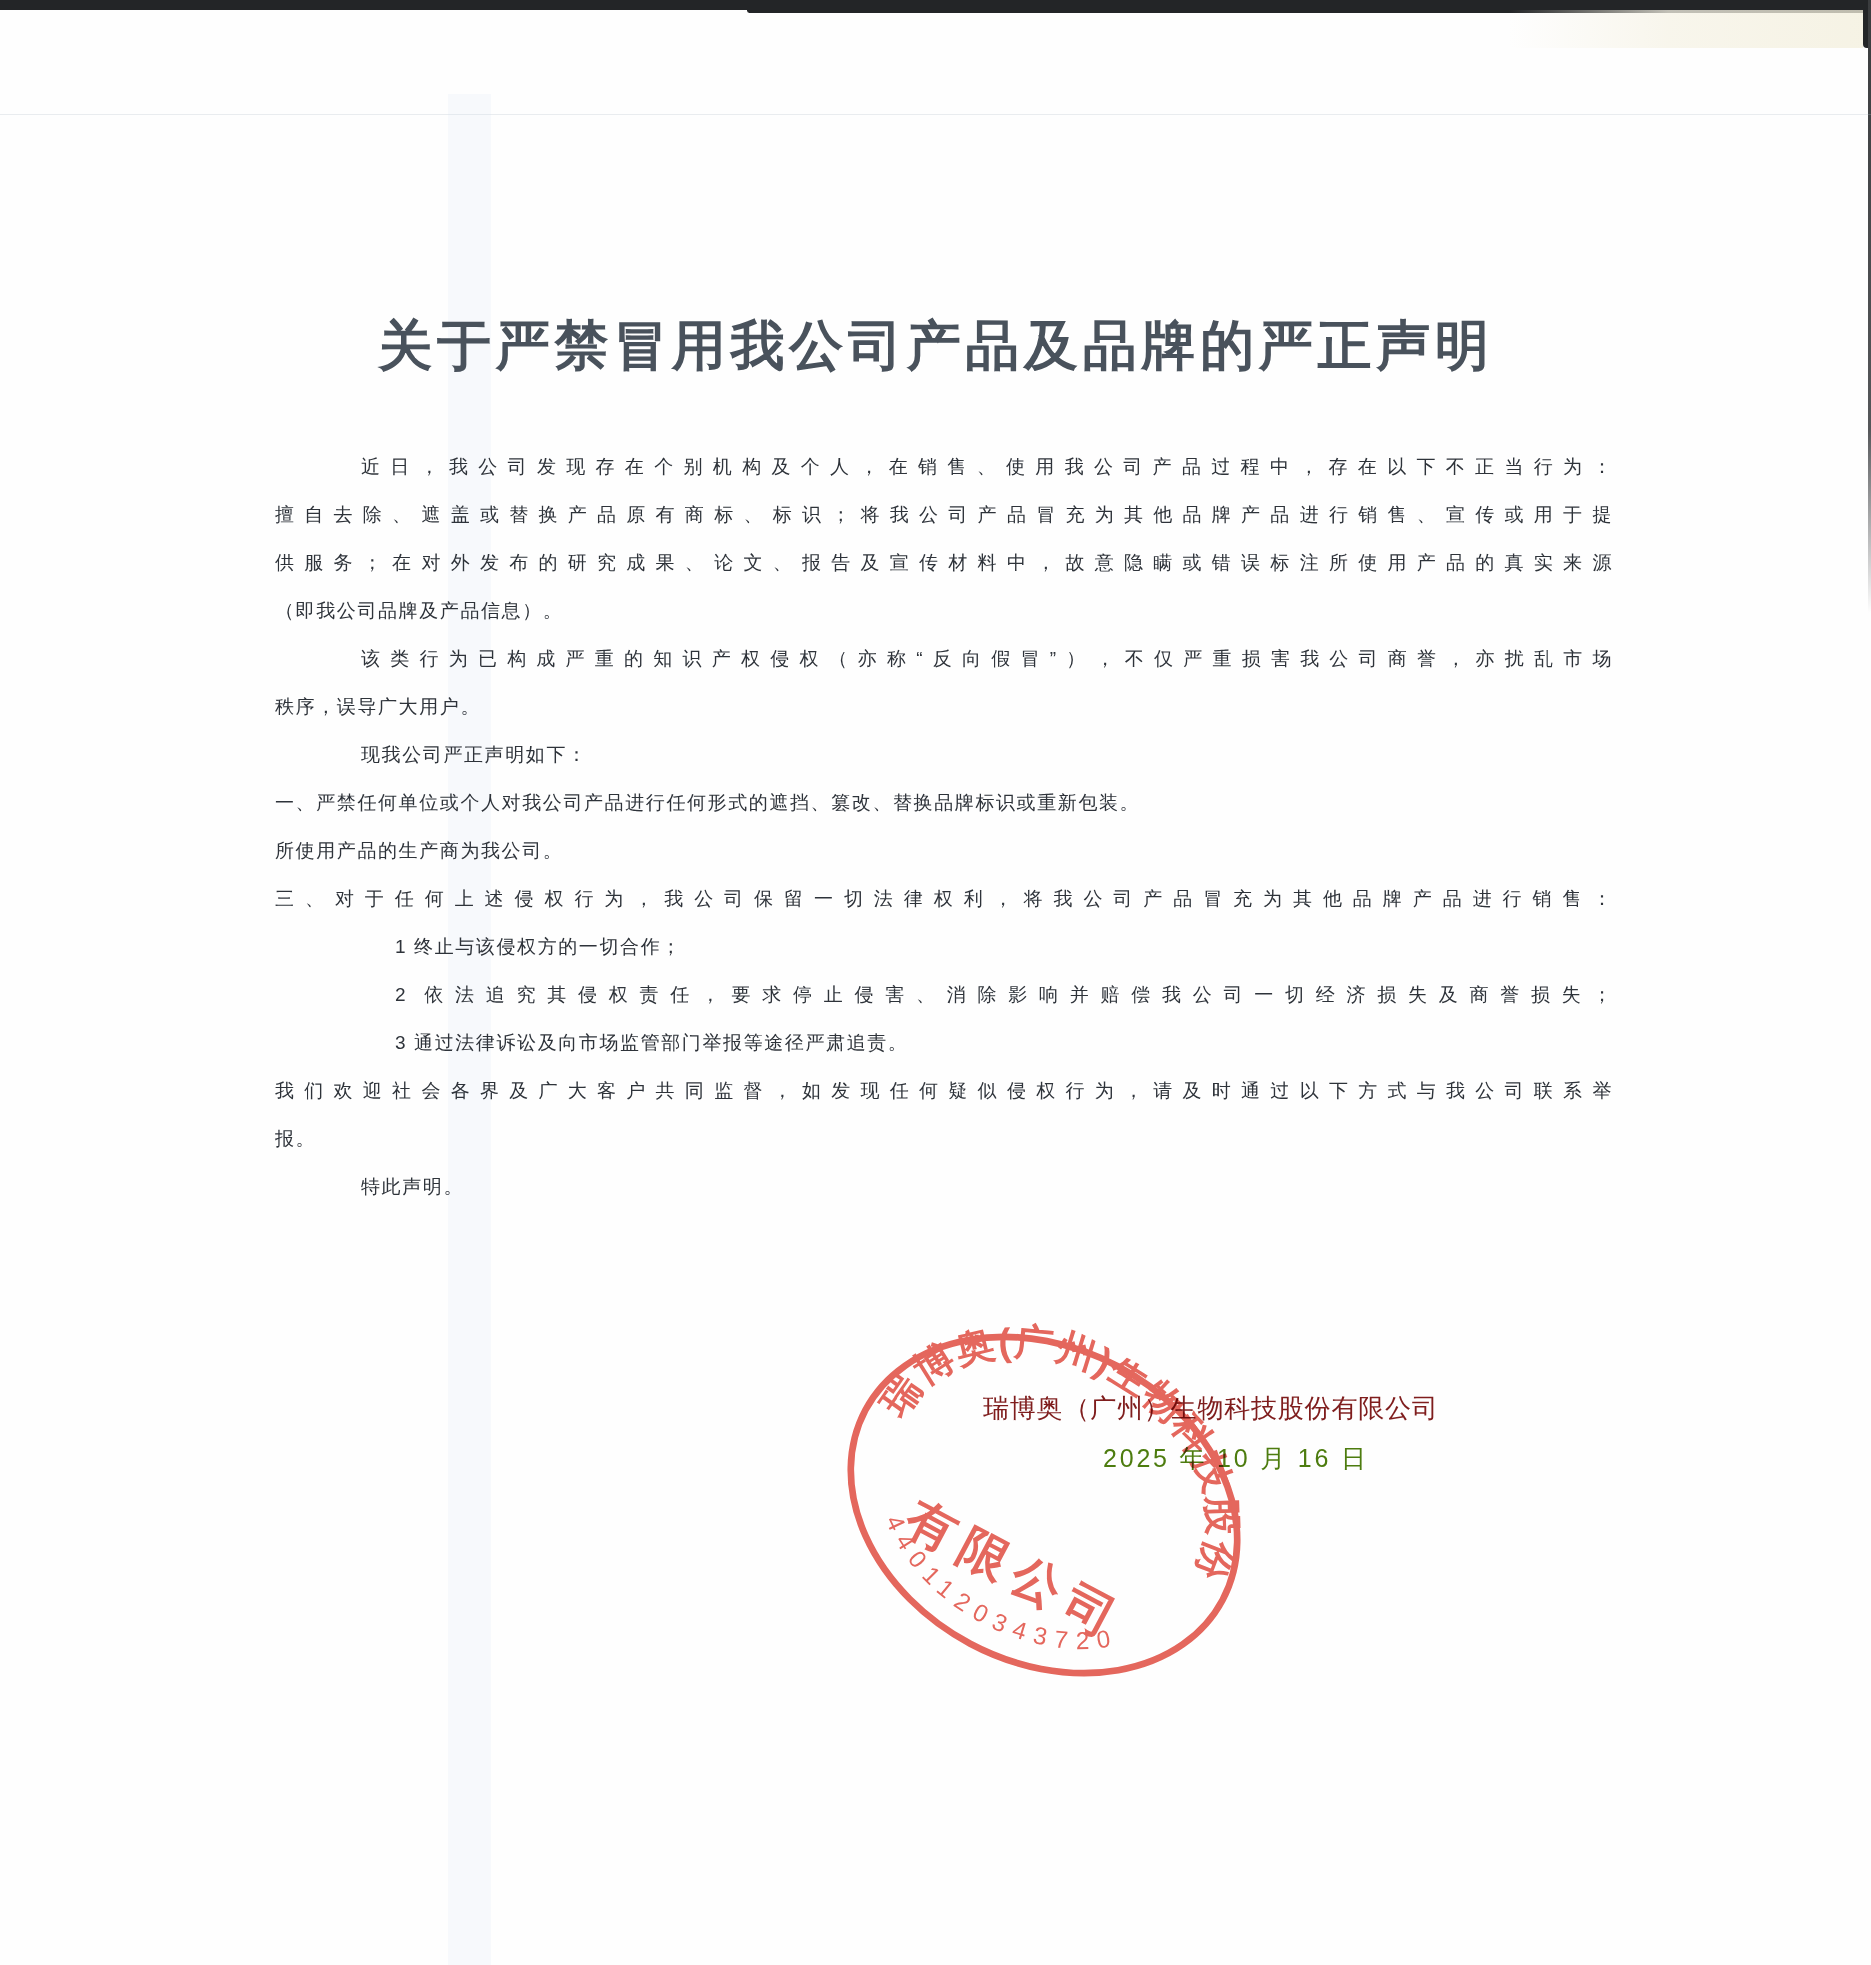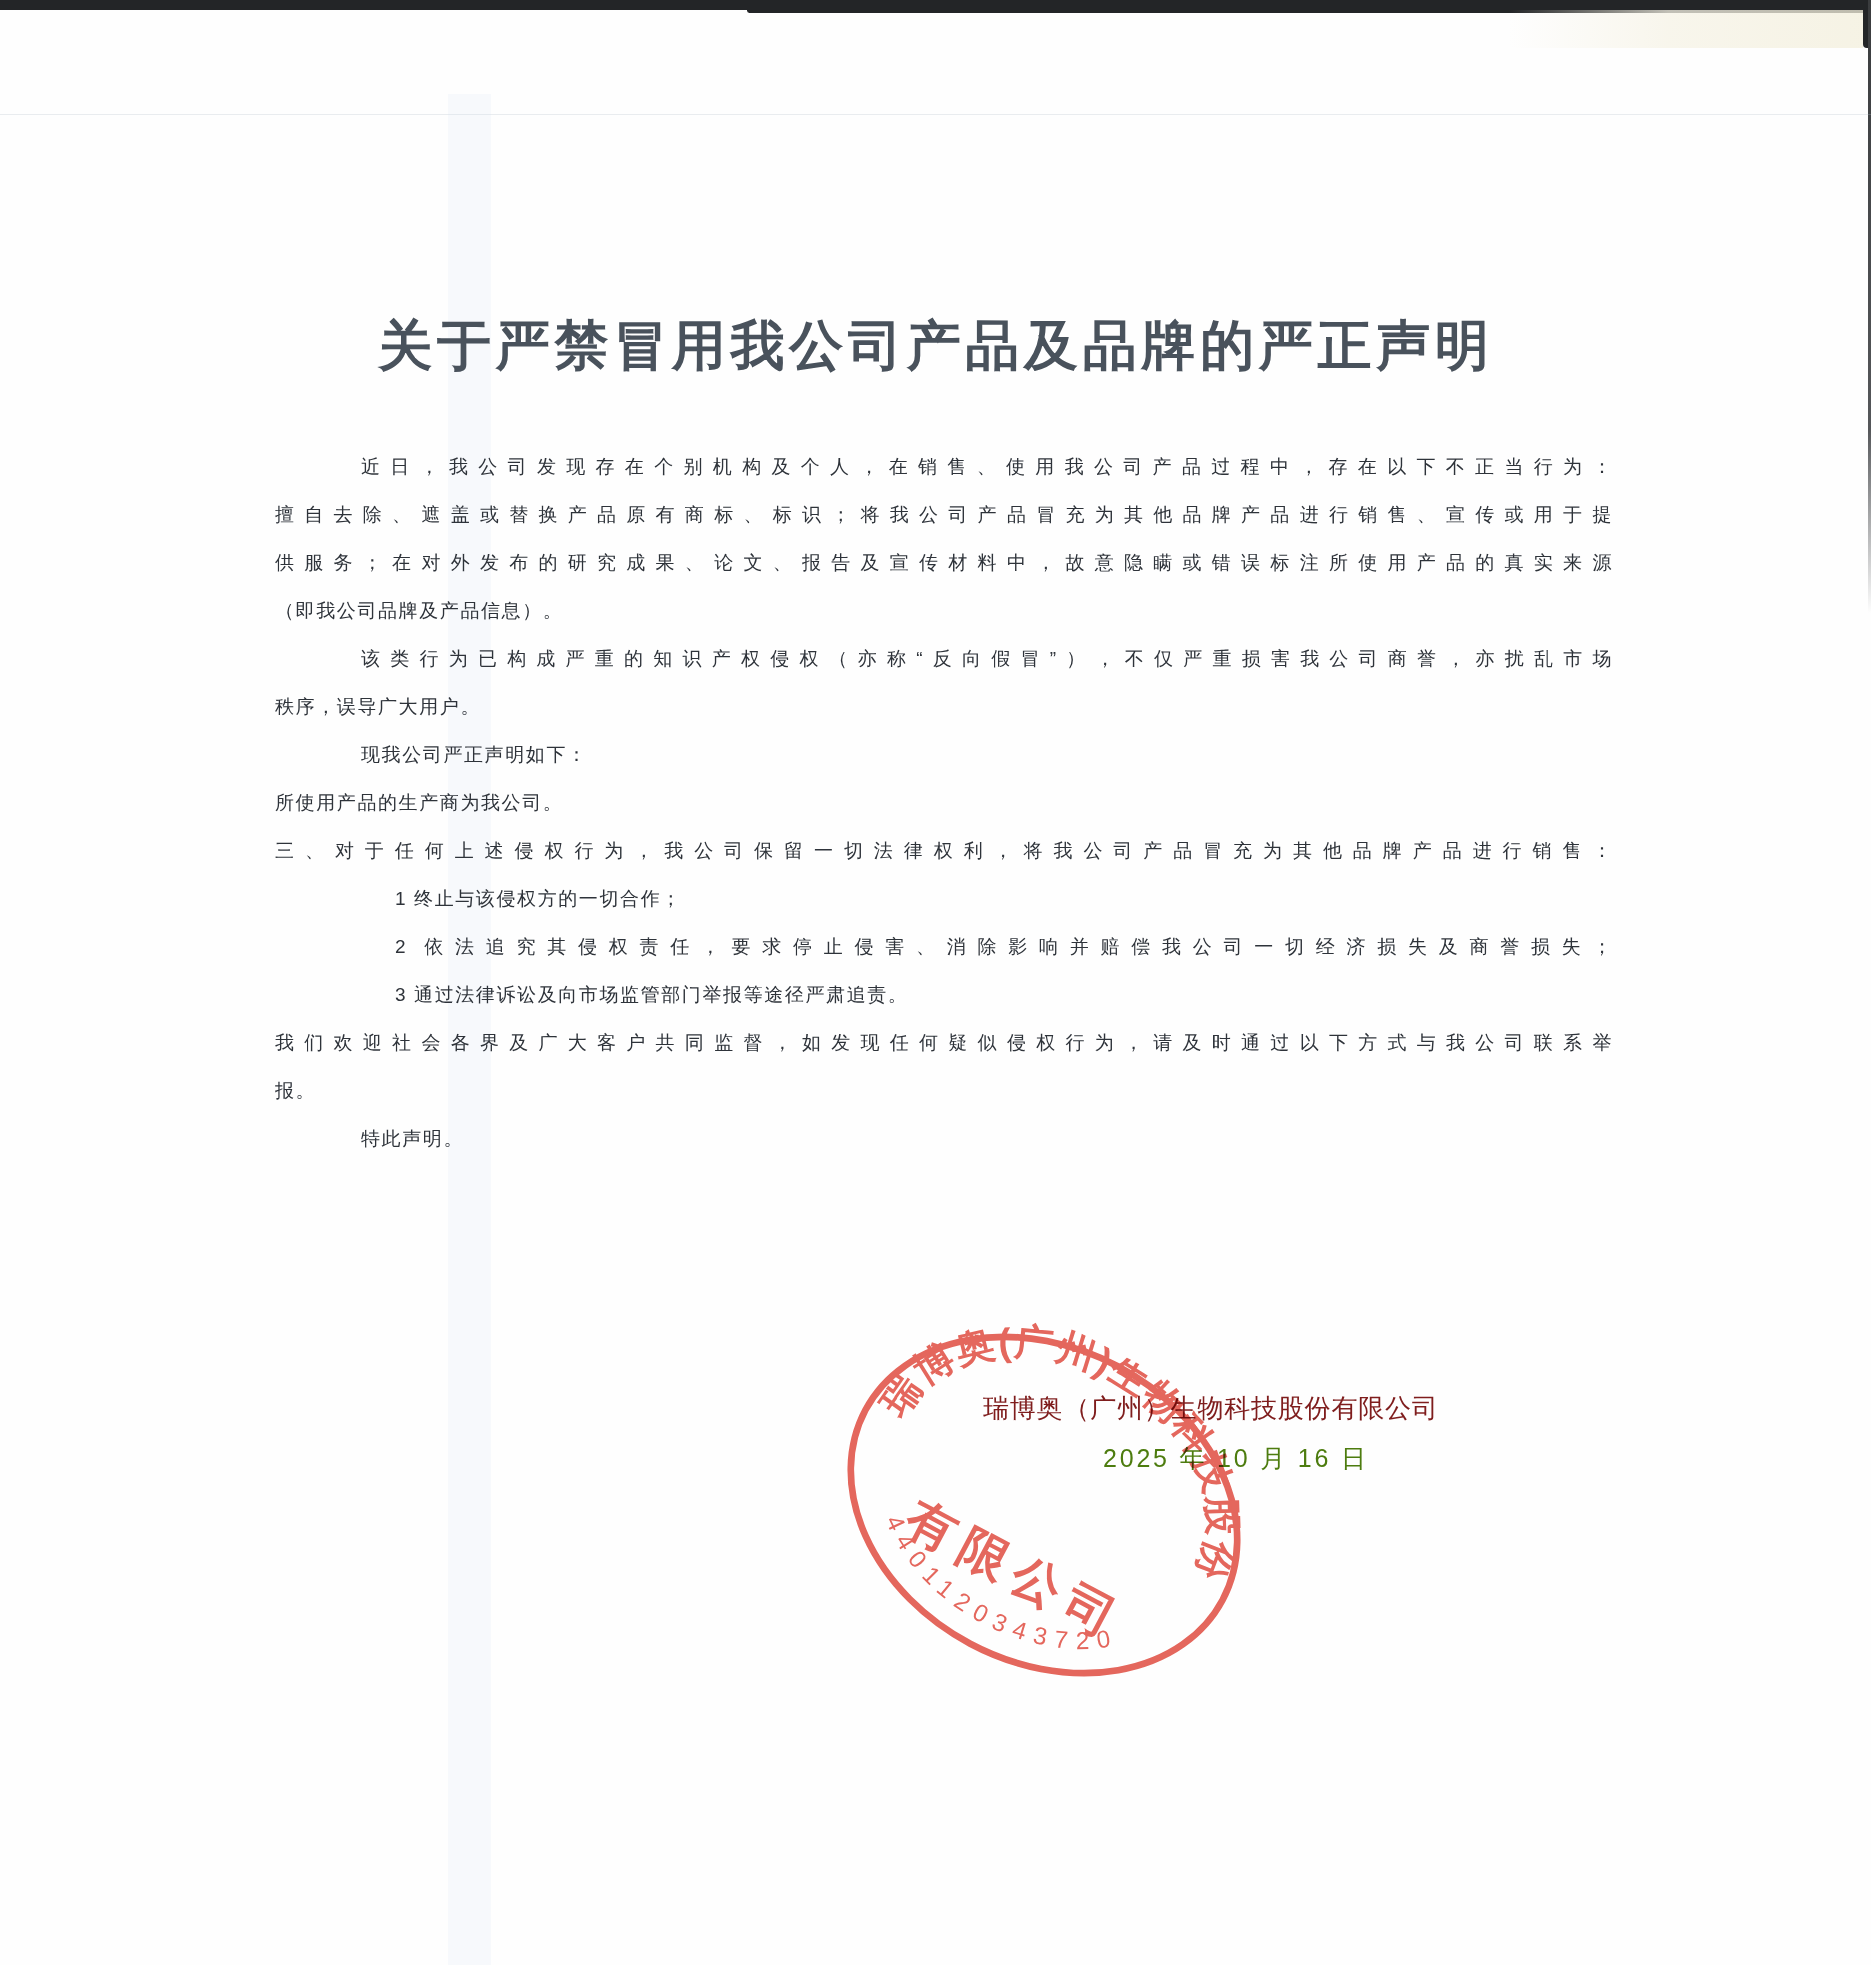--- a/index.html
+++ b/index.html
@@ -82,20 +82,21 @@
   <div class="title">关于严禁冒用我公司产品及品牌的严正声明</div>
 
   <div class="body">
     <div class="line ind1 j">近日，我公司发现存在个别机构及个人，在销售、使用我公司产品过程中，存在以下不正当行为：</div>
     <div class="line j">擅自去除、遮盖或替换产品原有商标、标识；将我公司产品冒充为其他品牌产品进行销售、宣传或用于提</div>
     <div class="line j">供服务；在对外发布的研究成果、论文、报告及宣传材料中，故意隐瞒或错误标注所使用产品的真实来源</div>
     <div class="line">（即我公司品牌及产品信息）。</div>
     <div class="line ind1 j">该类行为已构成严重的知识产权侵权（亦称“反向假冒”），不仅严重损害我公司商誉，亦扰乱市场</div>
     <div class="line">秩序，误导广大用户。</div>
     <div class="line ind1">现我公司严正声明如下：</div>
+    <div class="line">一、严禁任何单位或个人对我公司产品进行任何形式的遮挡、篡改、替换品牌标识或重新包装。</div>
     <div class="line">所使用产品的生产商为我公司。</div>
     <div class="line j">三、对于任何上述侵权行为，我公司保留一切法律权利，将我公司产品冒充为其他品牌产品进行销售：</div>
     <div class="line ind2">1  终止与该侵权方的一切合作；</div>
     <div class="line ind2 j">2  依法追究其侵权责任，要求停止侵害、消除影响并赔偿我公司一切经济损失及商誉损失；</div>
     <div class="line ind2">3  通过法律诉讼及向市场监管部门举报等途径严肃追责。</div>
     <div class="line j">我们欢迎社会各界及广大客户共同监督，如发现任何疑似侵权行为，请及时通过以下方式与我公司联系举</div>
     <div class="line">报。</div>
     <div class="line ind1">特此声明。</div>
   </div>
 

